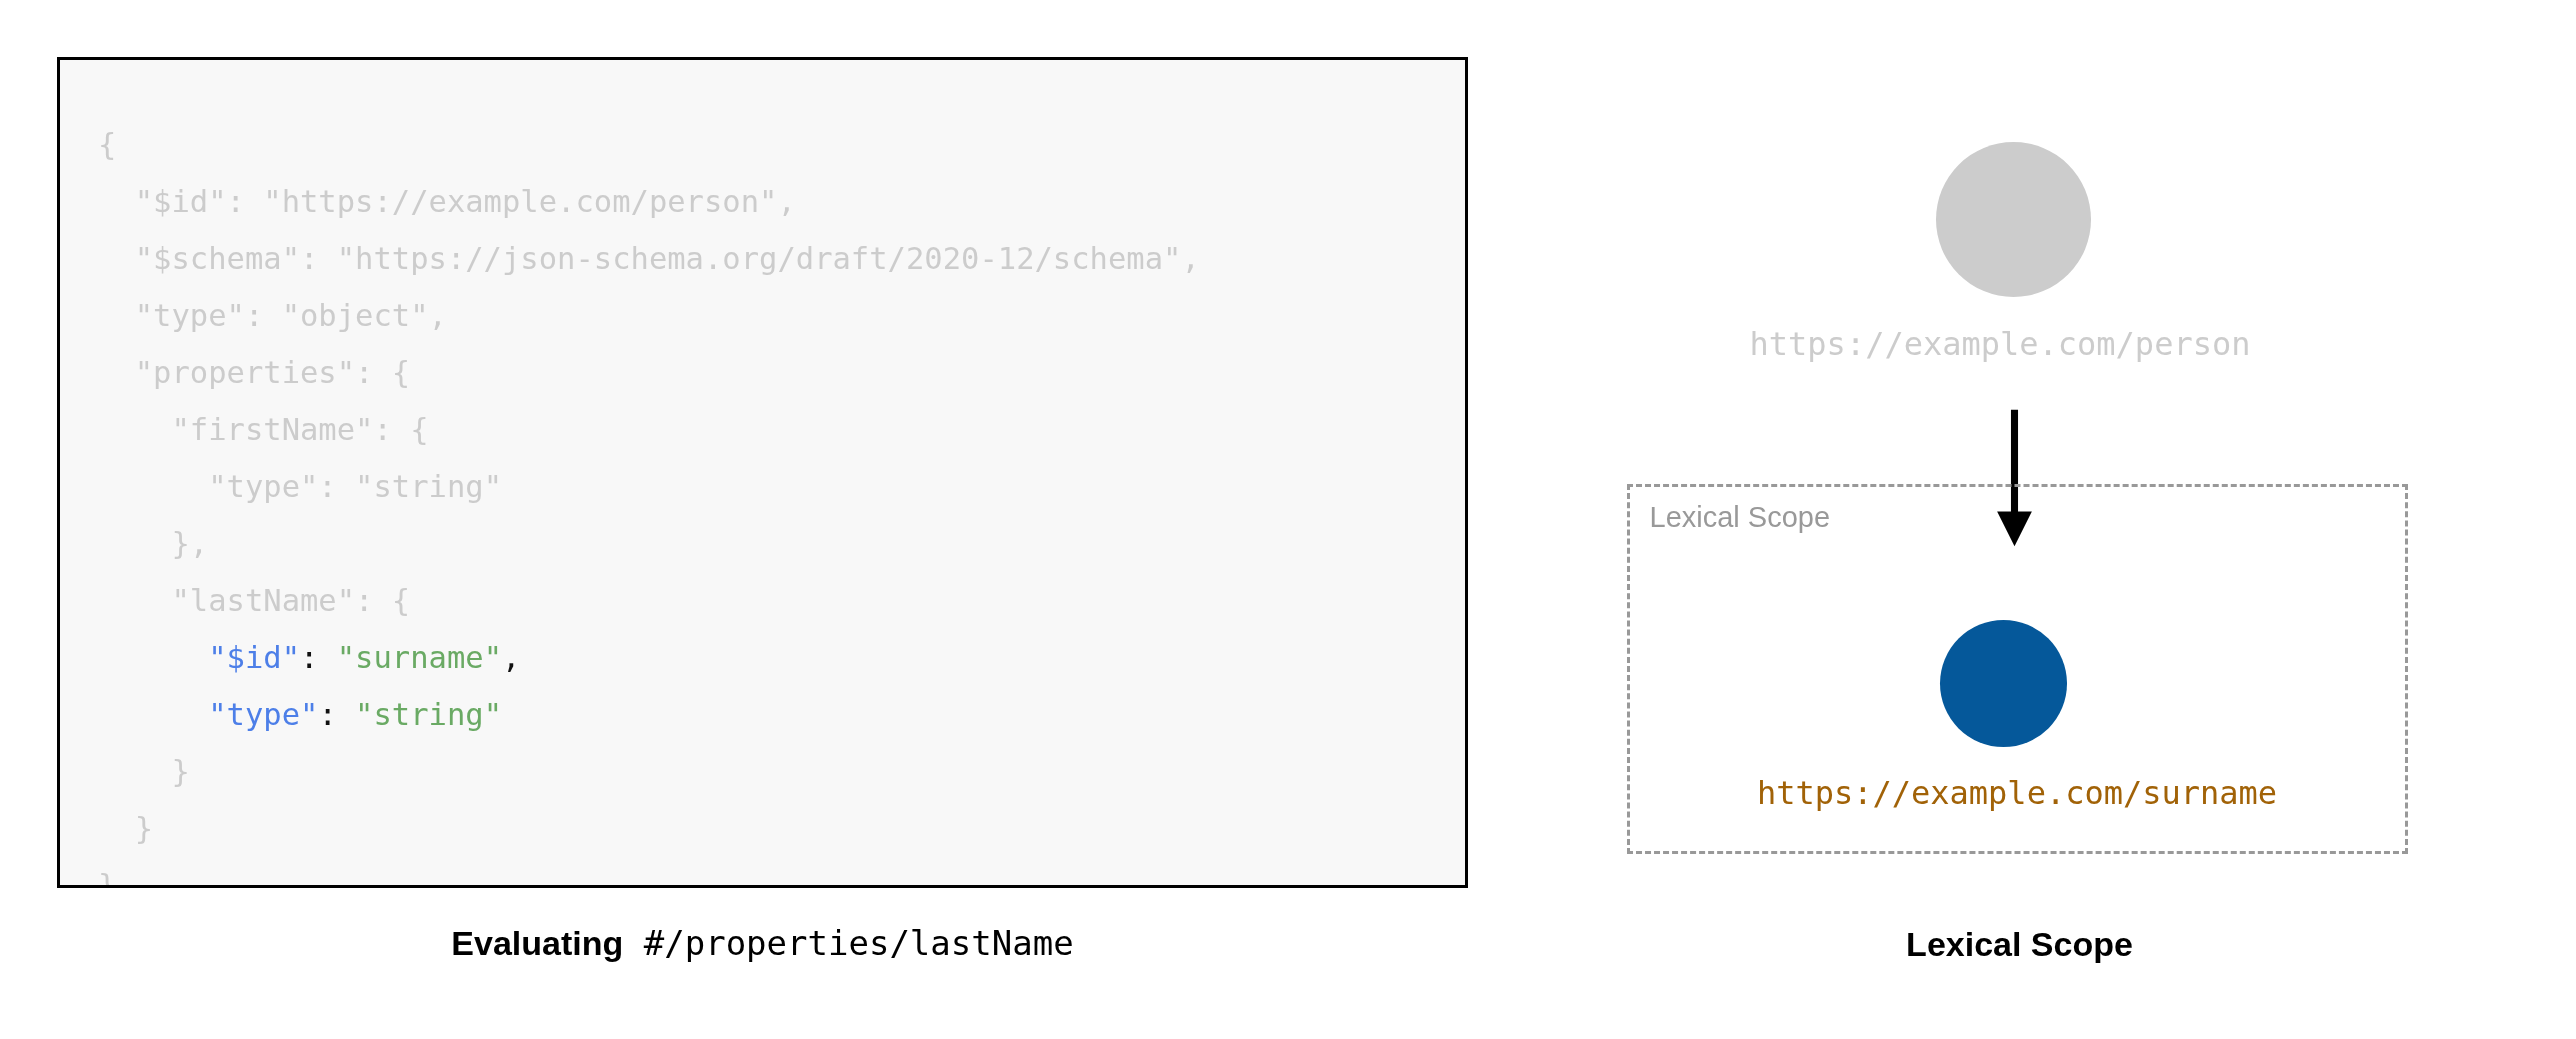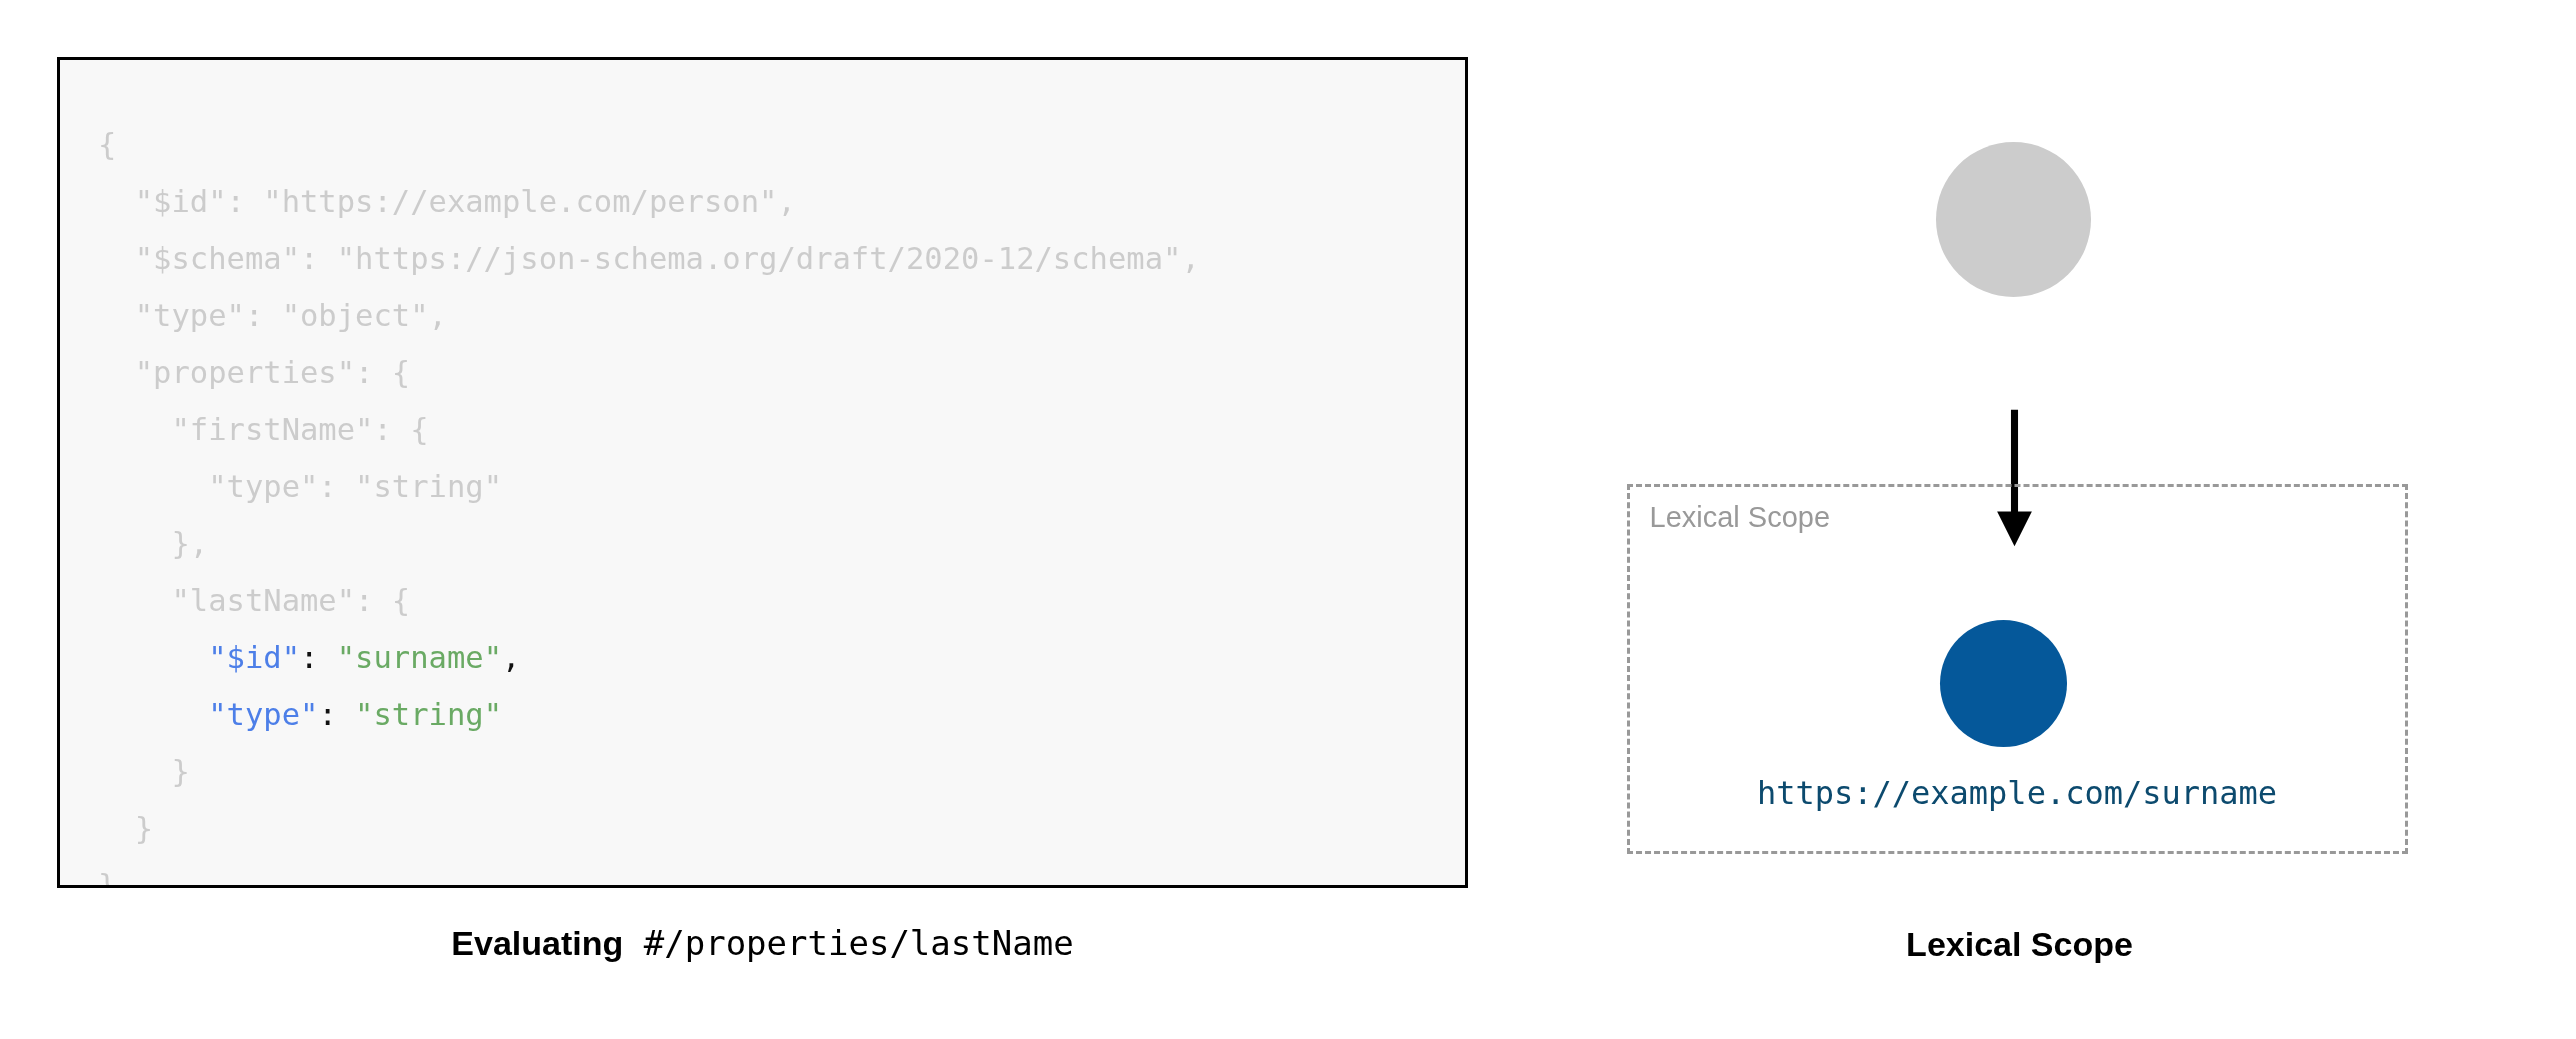--- a/index.html
+++ b/index.html
@@ -142,21 +142,21 @@
   }
 
   #inner-node-label {
     position: absolute;
     left: 0px;
     top: 287px;
     width: 774px;
     text-align: center;
     font-family: "DejaVu Sans Mono", "Liberation Mono", monospace;
     font-size: 32px;
-    color: #0c4a6e;
+    color: #a16207;
     white-space: nowrap;
   }
 
   #right-caption {
     position: absolute;
     left: 0px;
     top: 922px;
     width: 1013px;
     text-align: center;
     font-family: "Liberation Sans", sans-serif;
@@ -179,20 +179,21 @@
   <div id="left-caption">
     <span class="cap-bold">Evaluating</span><span class="cap-mono"> </span><span class="cap-mono">#/properties/lastName</span>
   </div>
 
 </div>
 
 <div id="right-panel">
 
   <div id="outer-node-circle"></div>
 
+  <div id="outer-node-label">https://example.com/person</div>
 
   <svg id="scope-arrow" viewBox="0 0 70 212" xmlns="http://www.w3.org/2000/svg">
     <line x1="35" y1="0" x2="35" y2="168" stroke="#000000" stroke-width="11"></line>
     <polygon points="35,212 8,158 62,158" fill="#000000"></polygon>
   </svg>
 
   <div id="scope-box">
     <div id="scope-box-label">Lexical Scope</div>
 
     <div id="inner-node-circle"></div>

